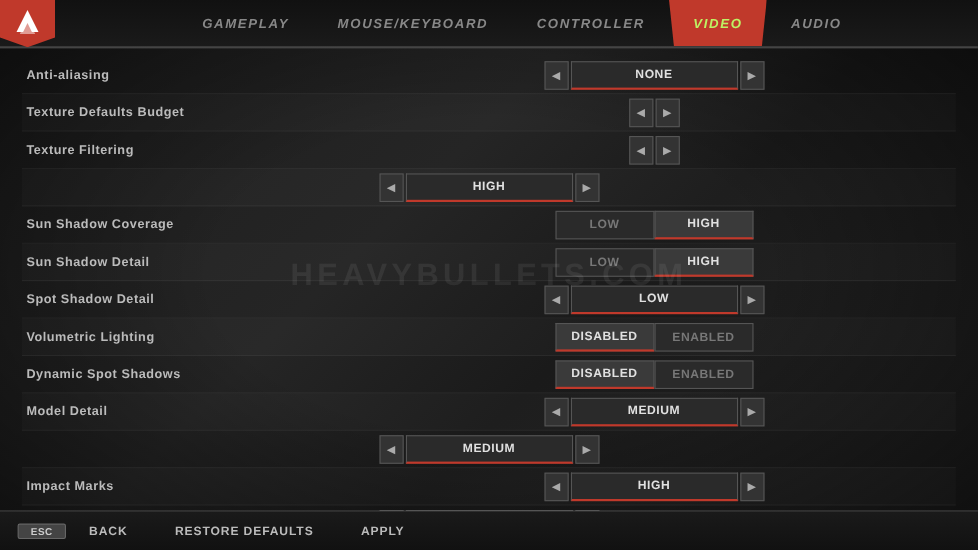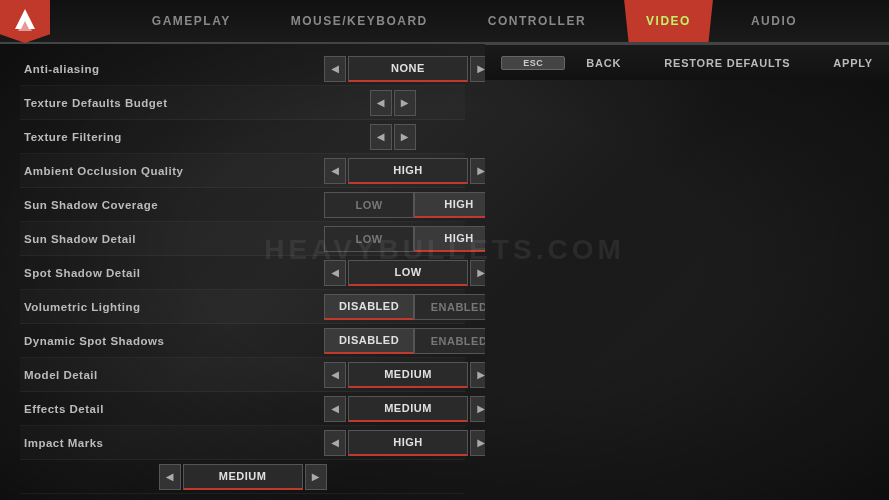--- a/index.html
+++ b/index.html
@@ -55,23 +55,24 @@
 
     .logo svg {
       width: 28px;
       height: 28px;
     }
 
     .nav-tabs {
       display: flex;
       align-items: center;
       height: 100%;
-      gap: 16px;
+      gap: 0;
       flex: 1;
       justify-content: center;
+      font-style: italic;
     }
 
     .nav-tab {
       padding: 0 22px;
       height: 100%;
       display: flex;
       align-items: center;
       font-size: 12px;
       font-weight: 700;
       letter-spacing: 1.5px;
@@ -86,20 +87,21 @@
       color: #bef264;
       background: #c0392b;
       clip-path: polygon(0 0, 100% 0, 95% 100%, 5% 100%);
     }
 
     
     .main {
       position: relative;
       z-index: 5;
       display: flex;
+      flex-direction: column;
       height: calc(500px - 44px);
     }
 
     
     .settings-panel {
       flex: 1;
       padding: 8px 20px 0 20px;
       overflow-y: auto;
       scrollbar-width: thin;
       scrollbar-color: #555 #222;
@@ -158,21 +160,21 @@
       border: 1px solid #555;
       display: flex;
       align-items: center;
       justify-content: center;
       cursor: pointer;
       color: #aaa;
       font-size: 10px;
     }
 
     .value-box {
-      width: 120px;
+      width: 152px;
       height: 26px;
       background: #2a2a2a;
       border: 1px solid #555;
       border-bottom: 2px solid #c0392b;
       display: flex;
       align-items: center;
       justify-content: center;
       font-size: 11px;
       font-weight: 700;
       color: #e0e0e0;
@@ -243,21 +245,21 @@
     .bottom-action {
       display: flex;
       align-items: center;
       gap: 6px;
       cursor: pointer;
     }
 
     .key-badge {
       background: #444;
       border: 1px solid #666;
-      padding: 1px 21px;
+      padding: 1px 11px;
       font-size: 9px;
       font-weight: 700;
       color: #ccc;
       letter-spacing: 0.5px;
       border-radius: 2px;
     }
 
     .action-label {
       font-size: 11px;
       font-weight: 600;
@@ -318,21 +320,20 @@
       <div class="setting-label">Texture Filtering</div>
       <div class="setting-control">
         <div class="arrow-control">
           <div class="arrow-btn">◀</div>
           <div class="arrow-btn">▶</div>
         </div>
       </div>
     </div>
 
     <div class="setting-row">
-      <div class="setting-label">Ambient Occlusion Quality</div>
       <div class="setting-control">
         <div class="arrow-control">
           <div class="arrow-btn">◀</div>
           <div class="value-box">High</div>
           <div class="arrow-btn">▶</div>
         </div>
       </div>
     </div>
 
     <div class="setting-row">
@@ -391,21 +392,20 @@
       <div class="setting-control">
         <div class="arrow-control">
           <div class="arrow-btn">◀</div>
           <div class="value-box">Medium</div>
           <div class="arrow-btn">▶</div>
         </div>
       </div>
     </div>
 
     <div class="setting-row">
-      <div class="setting-label">Effects Detail</div>
       <div class="setting-control">
         <div class="arrow-control">
           <div class="arrow-btn">◀</div>
           <div class="value-box">Medium</div>
           <div class="arrow-btn">▶</div>
         </div>
       </div>
     </div>
 
     <div class="setting-row">

